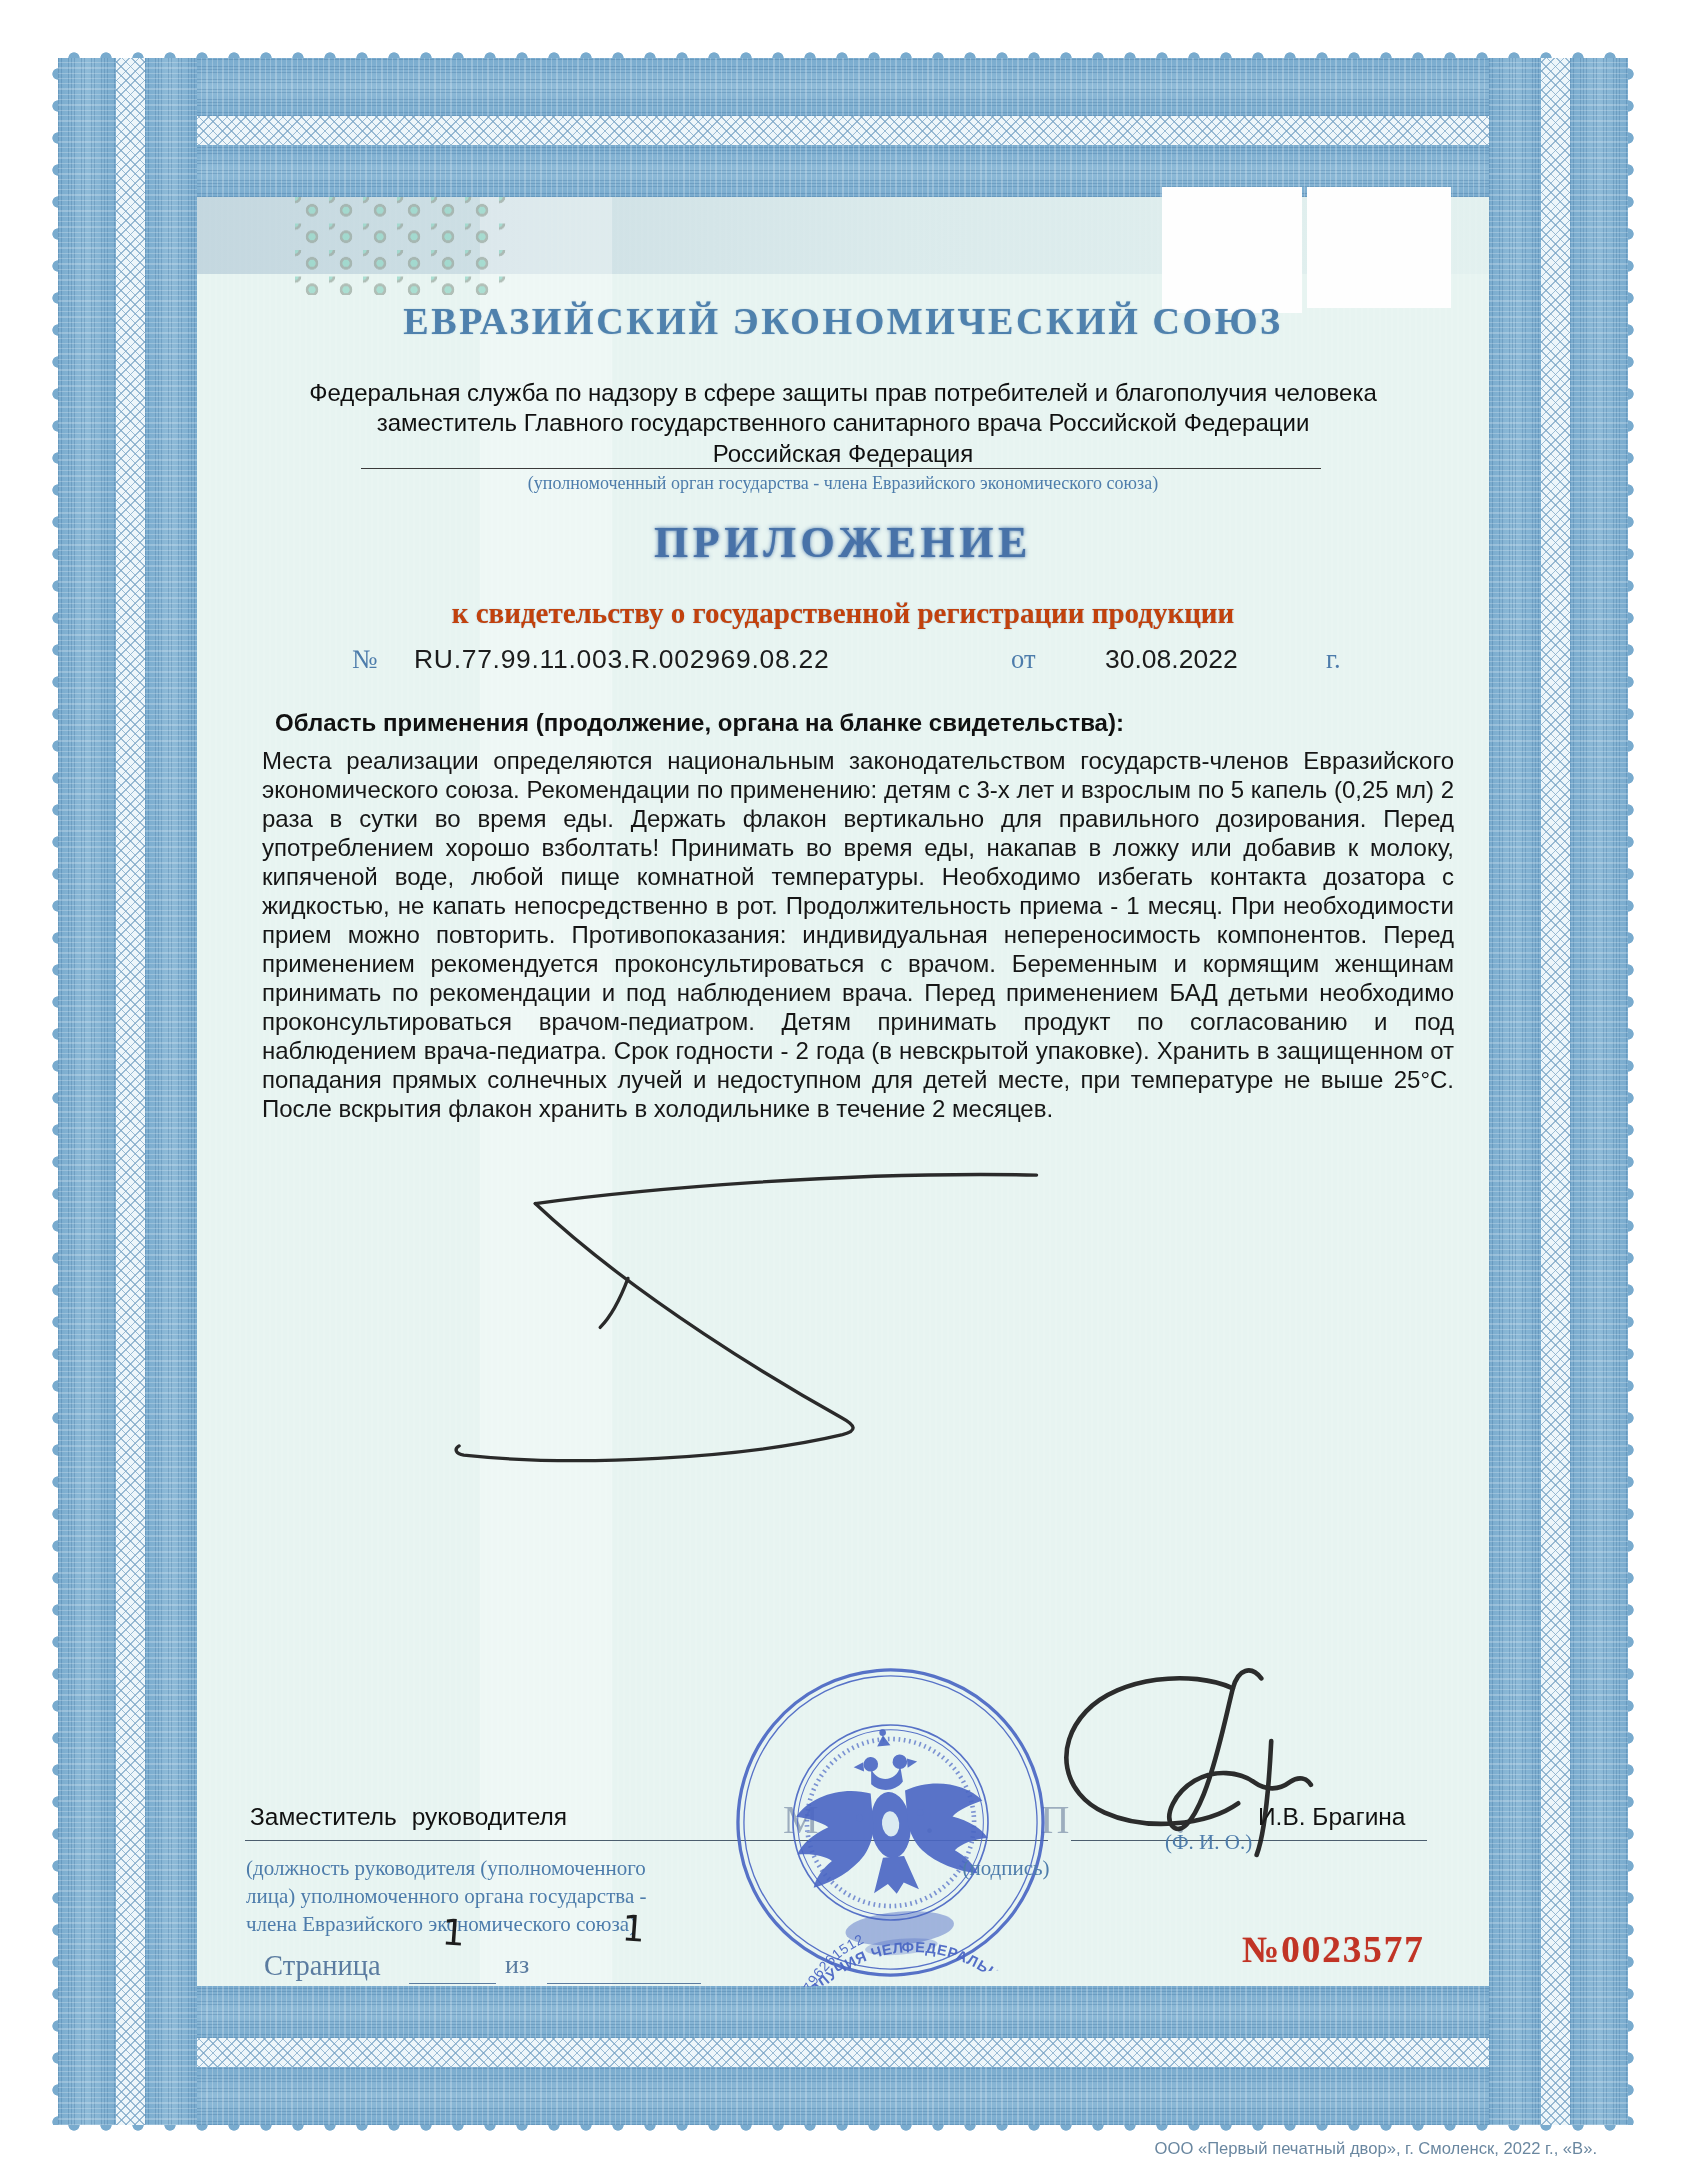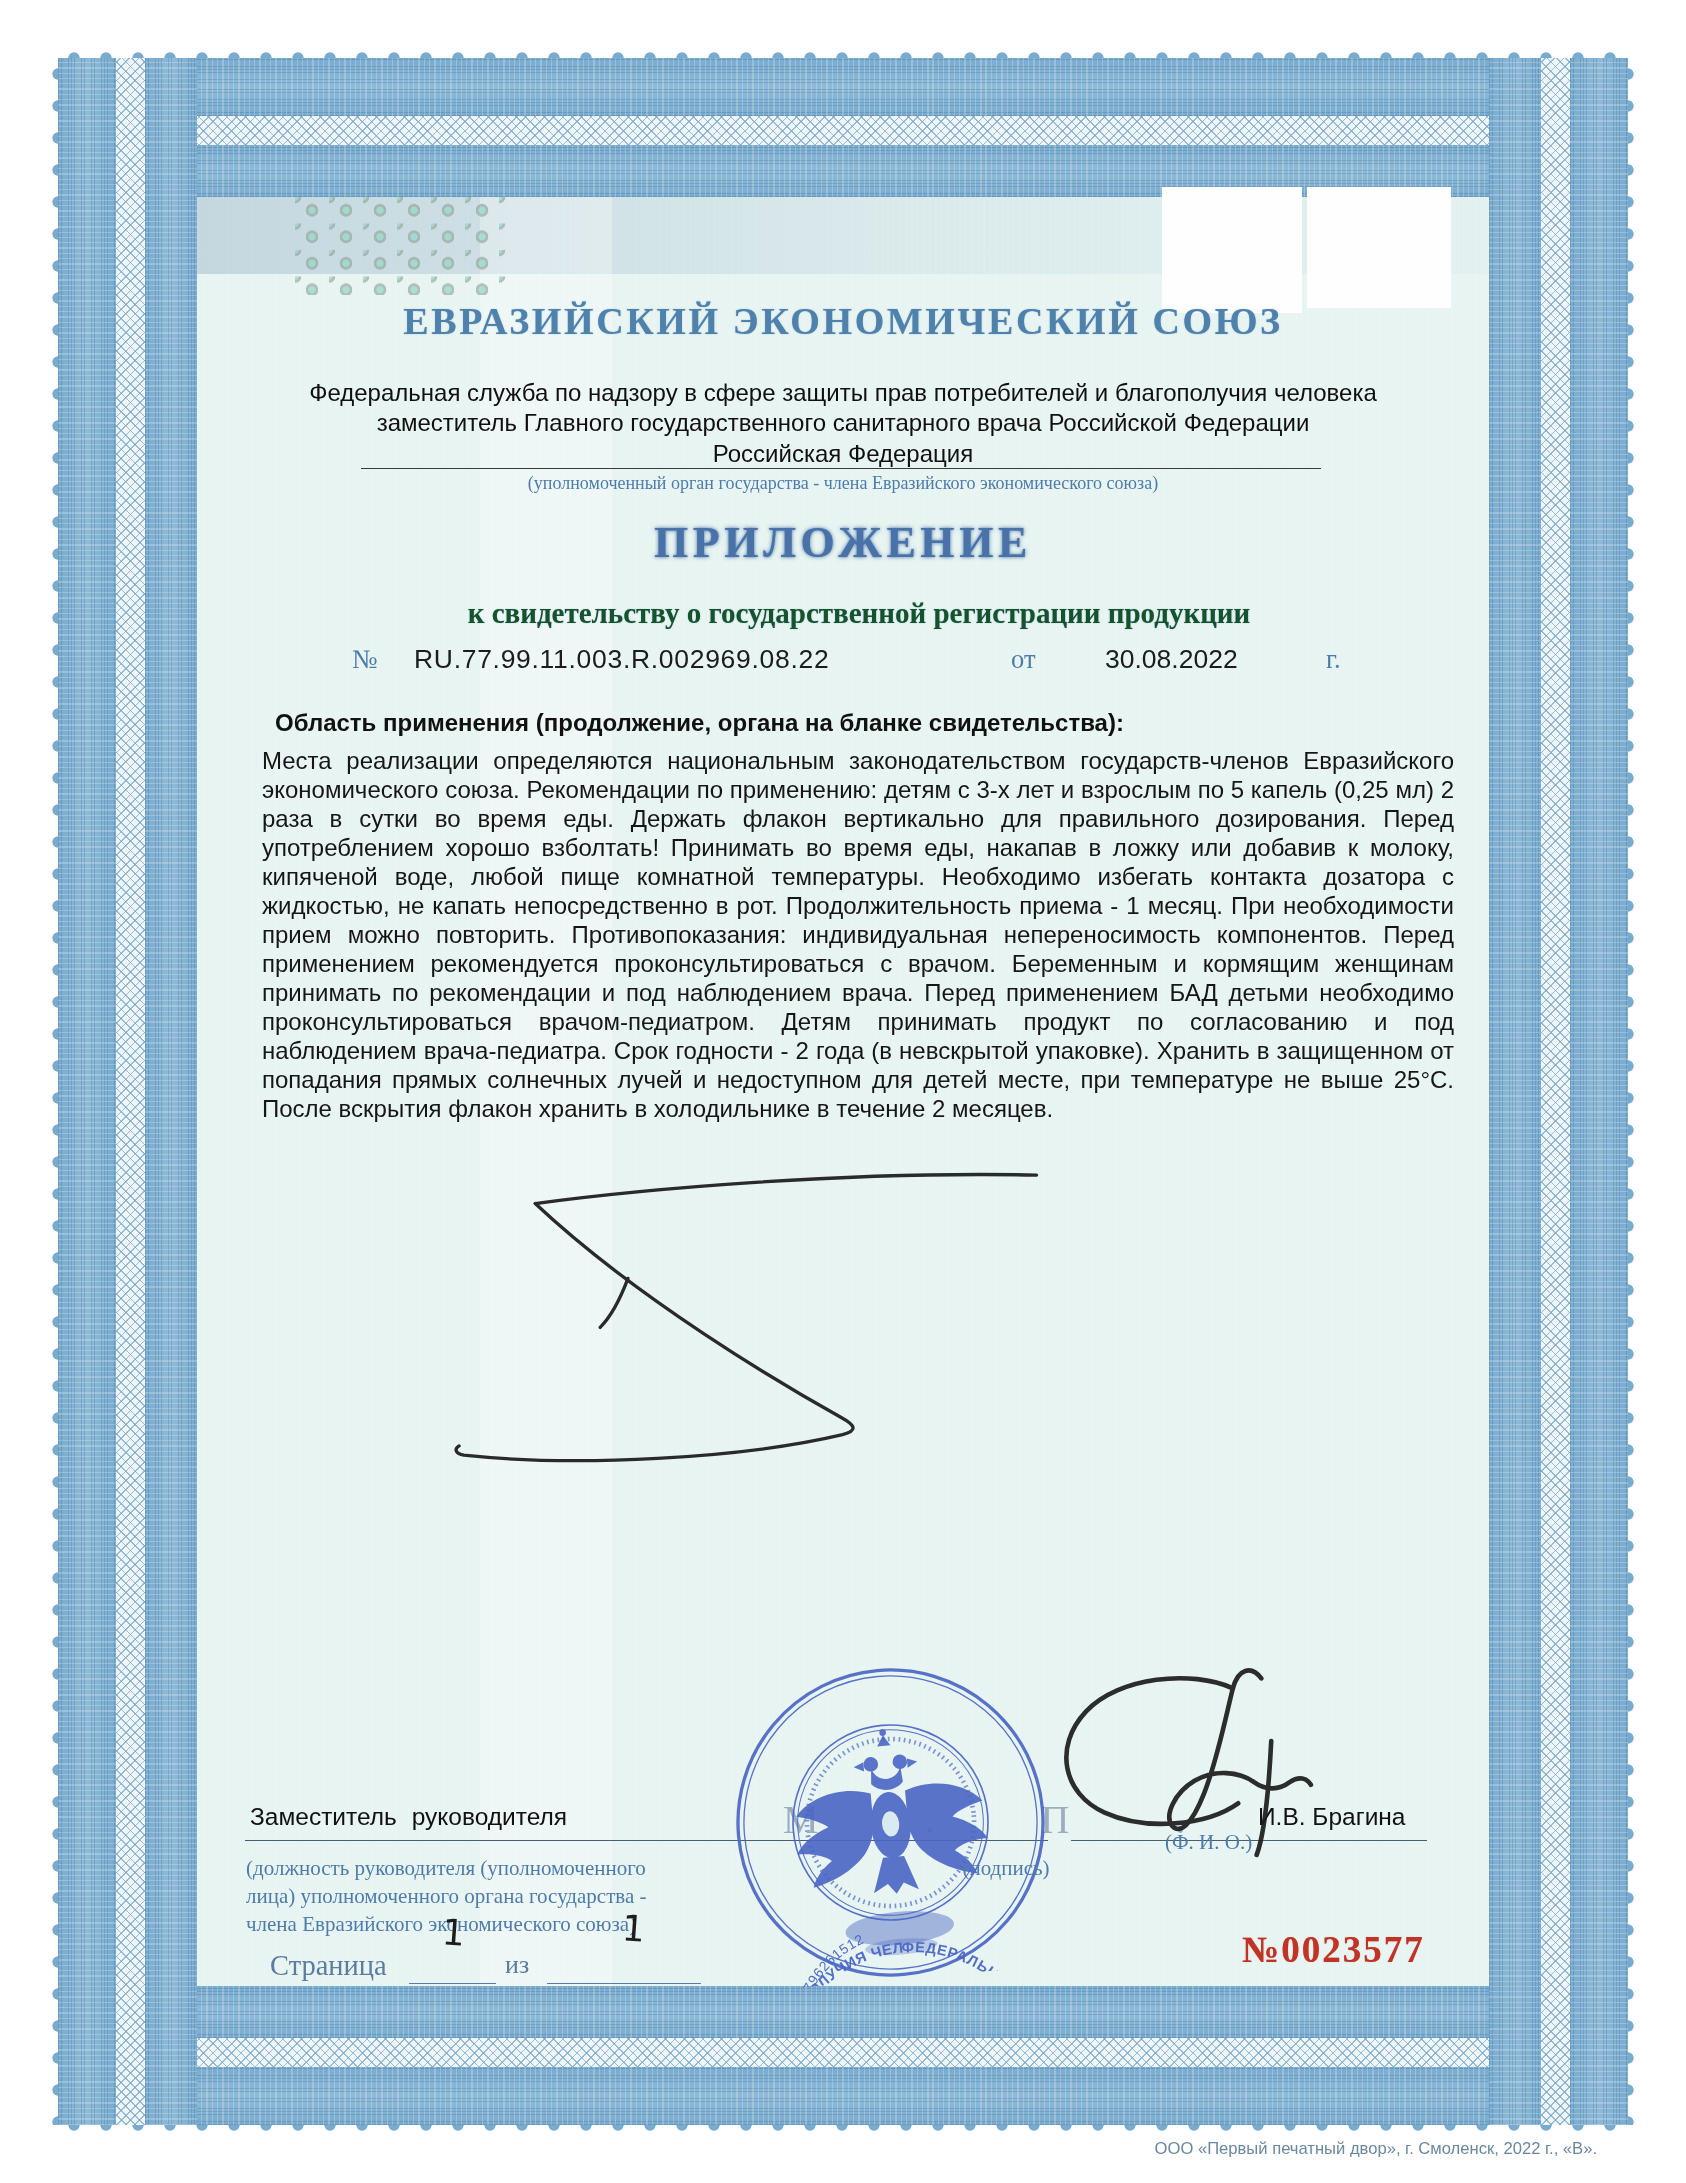--- a/index.html
+++ b/index.html
@@ -54,21 +54,21 @@
   .serif{font-family:"Liberation Serif",serif;}
   .ctr{left:197px;width:1292px;text-align:center;}
   #union-title{top:299px;font-size:38px;letter-spacing:2.6px;color:#4f81ad;
      text-shadow:0 0 1.3px rgba(79,129,173,.55);}
   .auth-line{color:#101010;font-size:24px;}
   #auth1{top:379px;} #auth2{top:409px;} #auth3{top:440px;}
   #auth-rule{left:361px;top:468px;width:960px;height:1.3px;background:#3a3a3a;}
   #auth-cap{top:473px;font-size:18px;color:#4d7cab;}
   #doc-title{top:517px;font-size:44px;letter-spacing:4.6px;color:#4872a8;
      text-shadow:0 0 4.6px rgba(70,114,168,.85),0 0 1.3px rgba(70,114,168,.7);}
-  #doc-sub{top:597px;font-size:29px;color:#14532d;text-shadow:0 0 1.3px rgba(77,124,171,.5);padding-left:16px;}
+  #doc-sub{top:597px;font-size:29px;color:#c2410c;text-shadow:0 0 1.3px rgba(77,124,171,.5);}
 
   .reg{top:644px;font-size:26.5px;}
   .blue-lab{color:#4d7cab;}
   #reg-no{left:352px;}
   #reg-val{left:414px;color:#1c1c1c;letter-spacing:0.7px;}
   #reg-ot{left:1011px;}
   #reg-date{left:1105px;color:#1c1c1c;}
   #reg-g{left:1326px;}
 
   #body-head{left:275px;top:709px;width:1185px;font-size:24px;font-weight:bold;color:#111;}
@@ -82,21 +82,21 @@
   #rule1{left:245px;top:1840px;width:803px;}
   #rule2{left:1071px;top:1840px;width:356px;}
   .cap{font-size:21px;color:#4d7cab;line-height:28px;}
   #cap-left{left:246px;top:1854px;width:530px;}
   #cap-sign{left:920px;top:1854px;width:172px;text-align:center;z-index:5;}
   #cap-fio{left:1165px;top:1828px;width:172px;}
   #seal-mark{left:783px;top:1796px;font-size:40px;letter-spacing:106px;
      color:rgba(95,115,148,.55);z-index:1;}
 
   
-  #pg-label{left:270px;top:1950px;font-size:28.5px;color:#5b7ca0;}
+  #pg-label{left:264px;top:1950px;font-size:28.5px;color:#5b7ca0;}
   #pg-of{left:505px;top:1950px;font-size:26px;color:#5b7ca0;}
   .pg-line{height:1.3px;background:#5b7ca0;top:1983px;}
   #pg-l1{left:409px;width:87px;}
   #pg-l2{left:547px;width:154px;}
   .hand-one{font-size:36px;color:#1d1d1d;transform:rotate(4deg);font-family:"DejaVu Sans",sans-serif;}
   #one-a{left:442px;top:1912px;}
   #one-b{left:622px;top:1908px;}
   #serial{left:1242px;top:1928px;font-size:37px;letter-spacing:2px;color:#c13425;
      text-shadow:0 0 0.7px rgba(193,52,37,.6);}
   #footer{left:861px;top:2139px;width:736px;text-align:right;font-size:16.6px;color:#6a87a0;}

